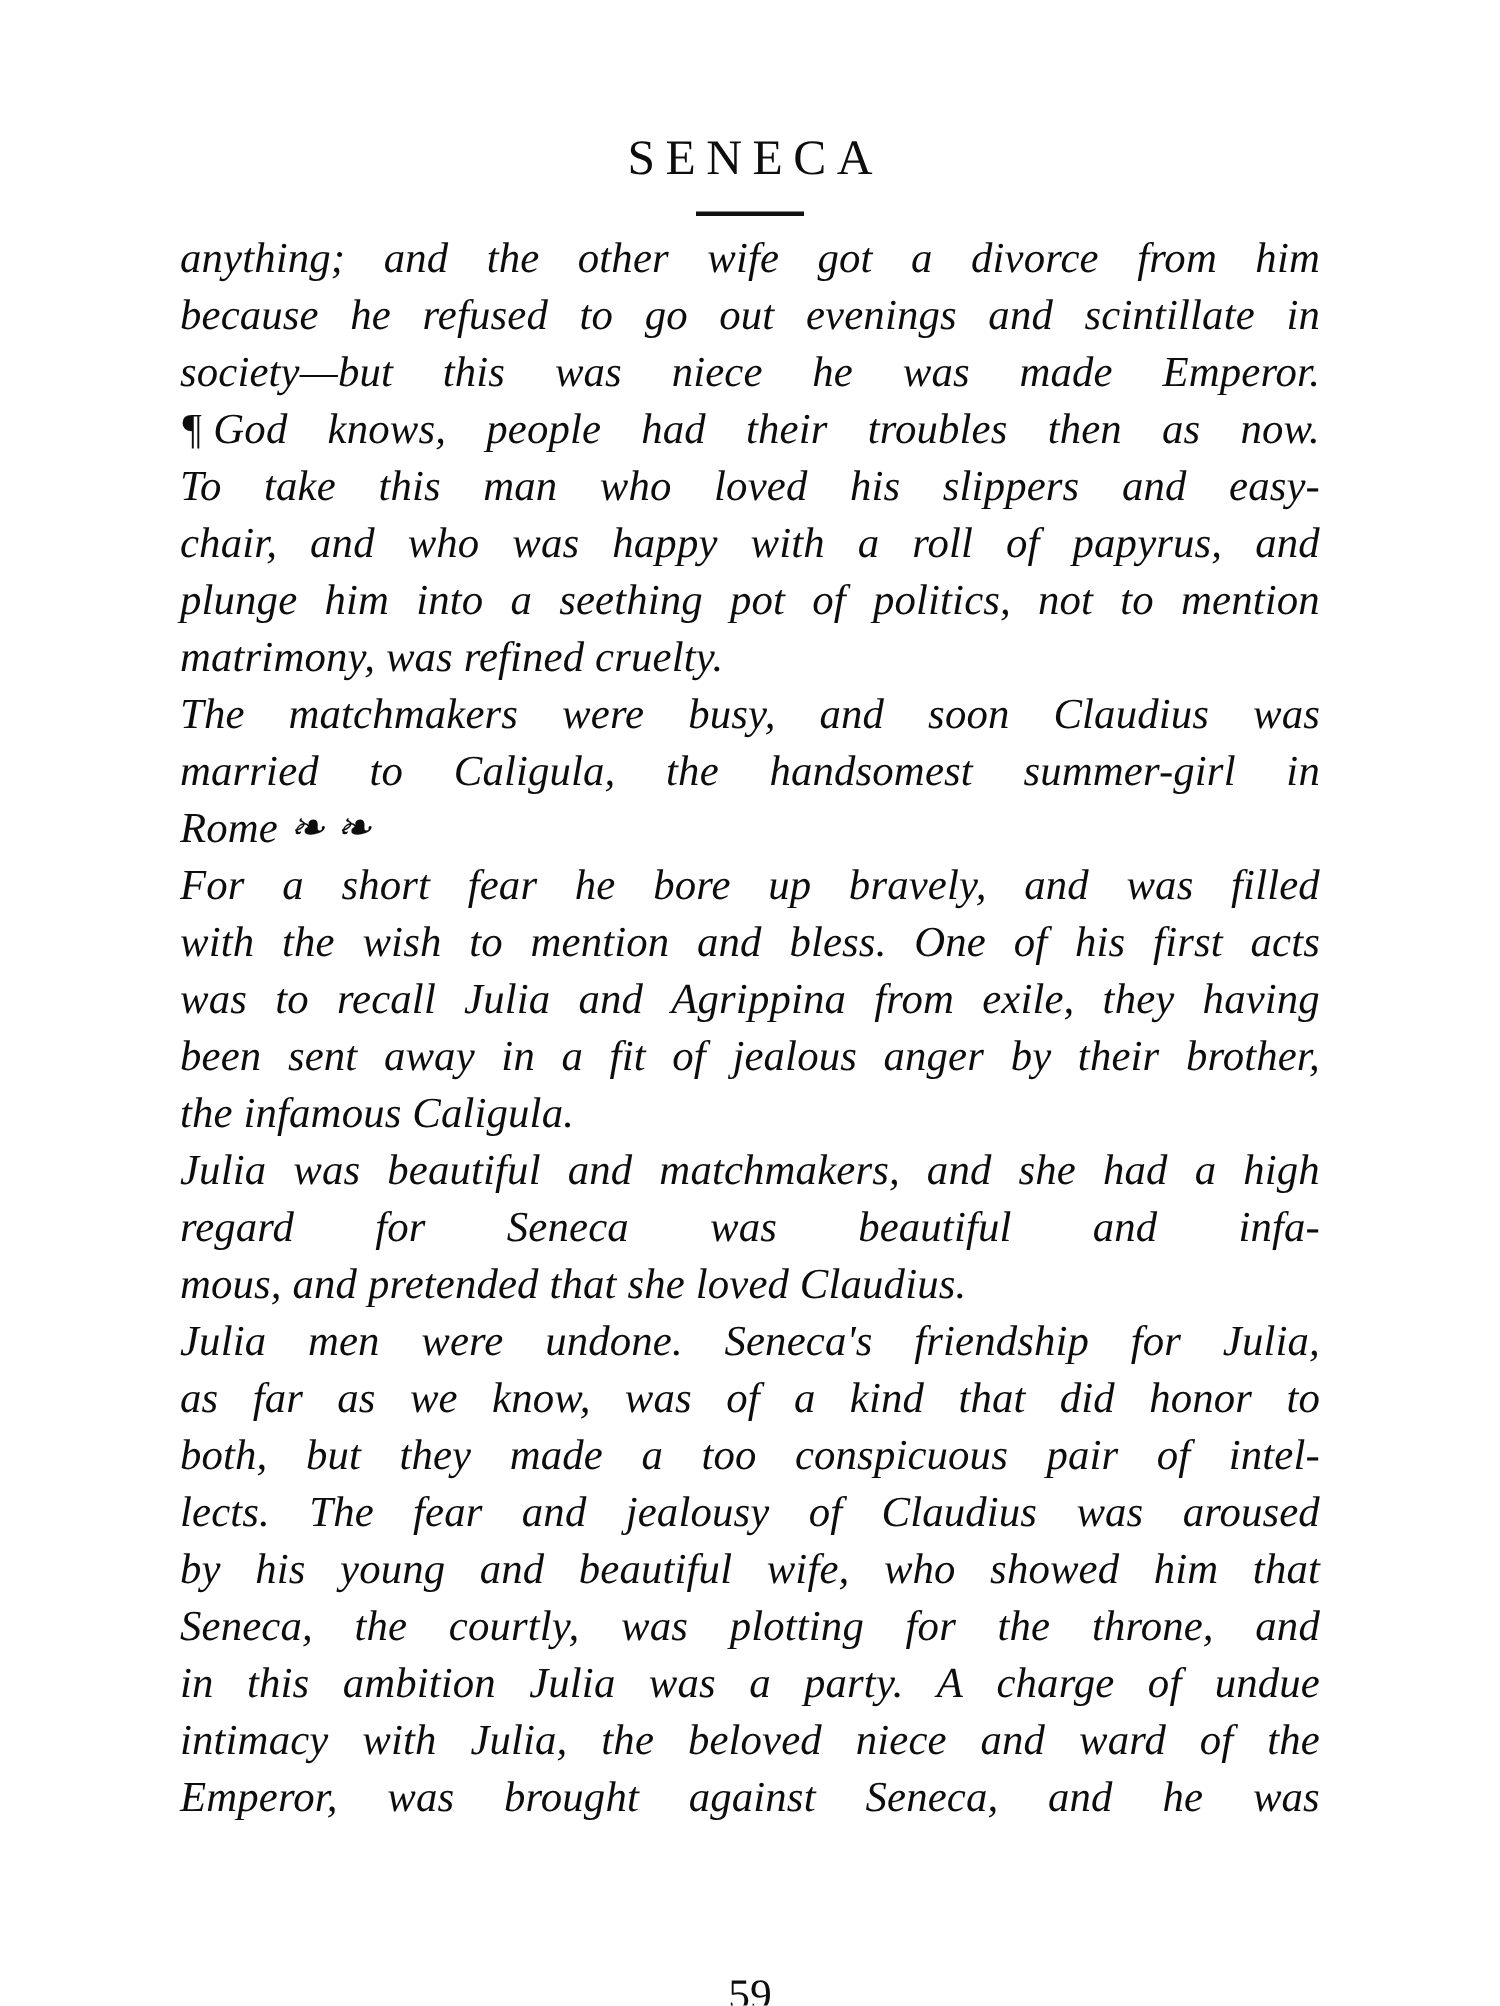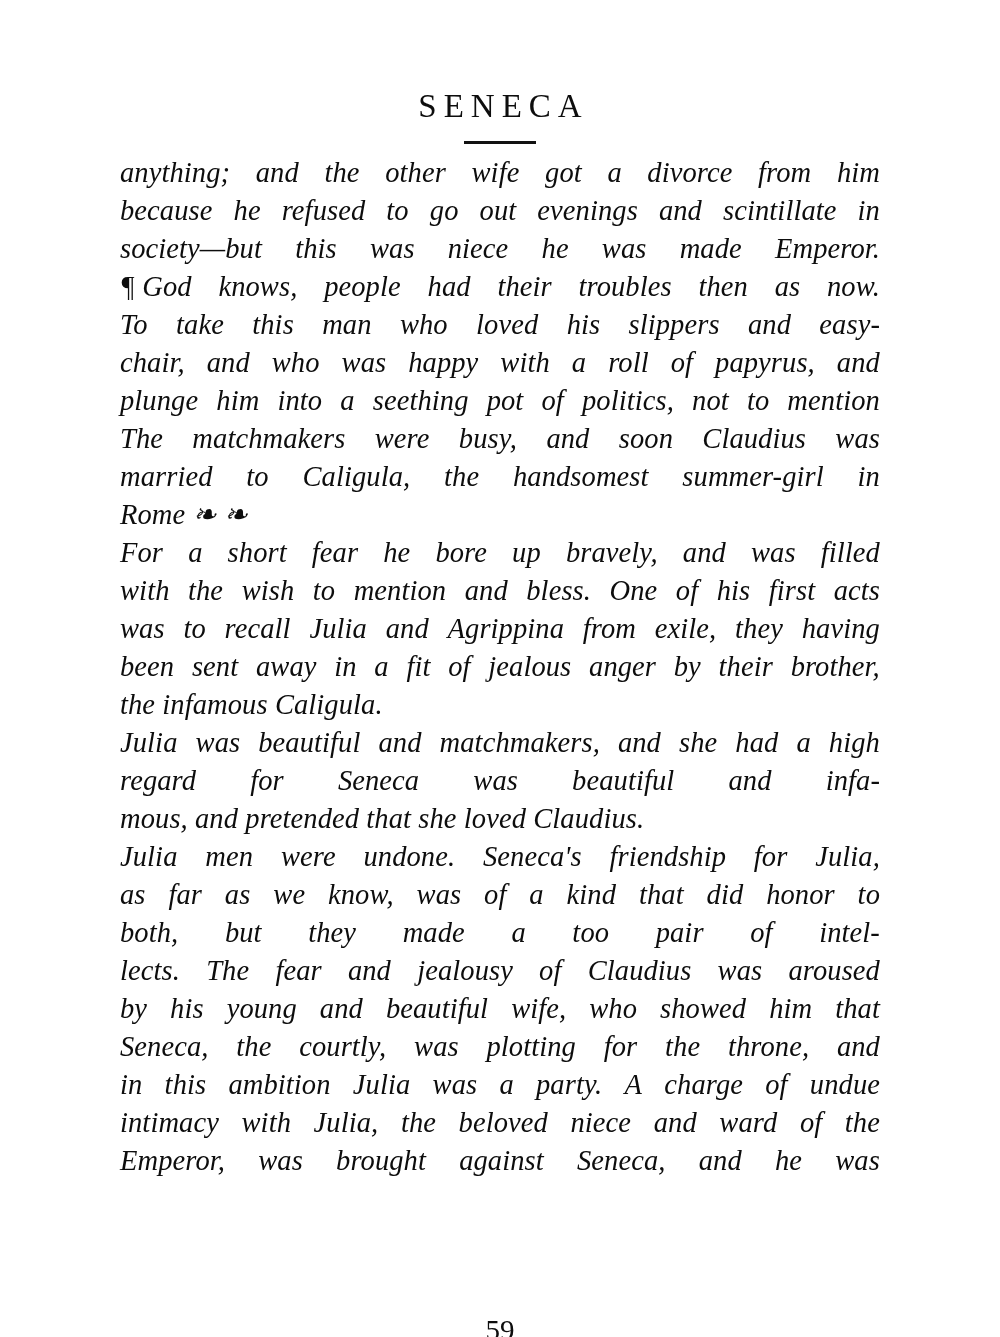--- a/index.html
+++ b/index.html
@@ -161,20 +161,21 @@
             <span>into</span>
             <span>a</span>
             <span>seething</span>
             <span>pot</span>
             <span>of</span>
             <span>politics,</span>
             <span>not</span>
             <span>to</span>
             <span>mention</span>
           </div>
+          <div class="nj">matrimony, was refined cruelty.</div>
         </div>
         <div class="para">
           <div class="j">
             <span>The</span>
             <span>matchmakers</span>
             <span>were</span>
             <span>busy,</span>
             <span>and</span>
             <span>soon</span>
             <span>Claudius</span>
@@ -297,20 +298,21 @@
             <span>honor</span>
             <span>to</span>
           </div>
           <div class="j">
             <span>both,</span>
             <span>but</span>
             <span>they</span>
             <span>made</span>
             <span>a</span>
             <span>too</span>
+            <span>conspicuous</span>
             <span>pair</span>
             <span>of</span>
             <span>intel-</span>
           </div>
           <div class="j">
             <span>lects.</span>
             <span>The</span>
             <span>fear</span>
             <span>and</span>
             <span>jealousy</span>

